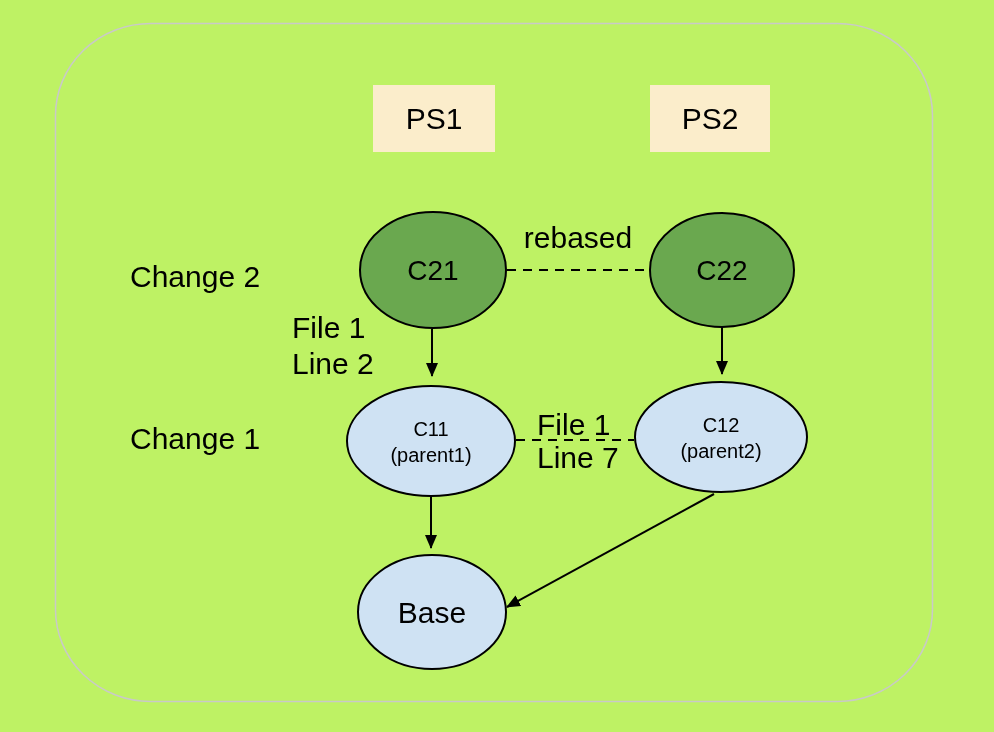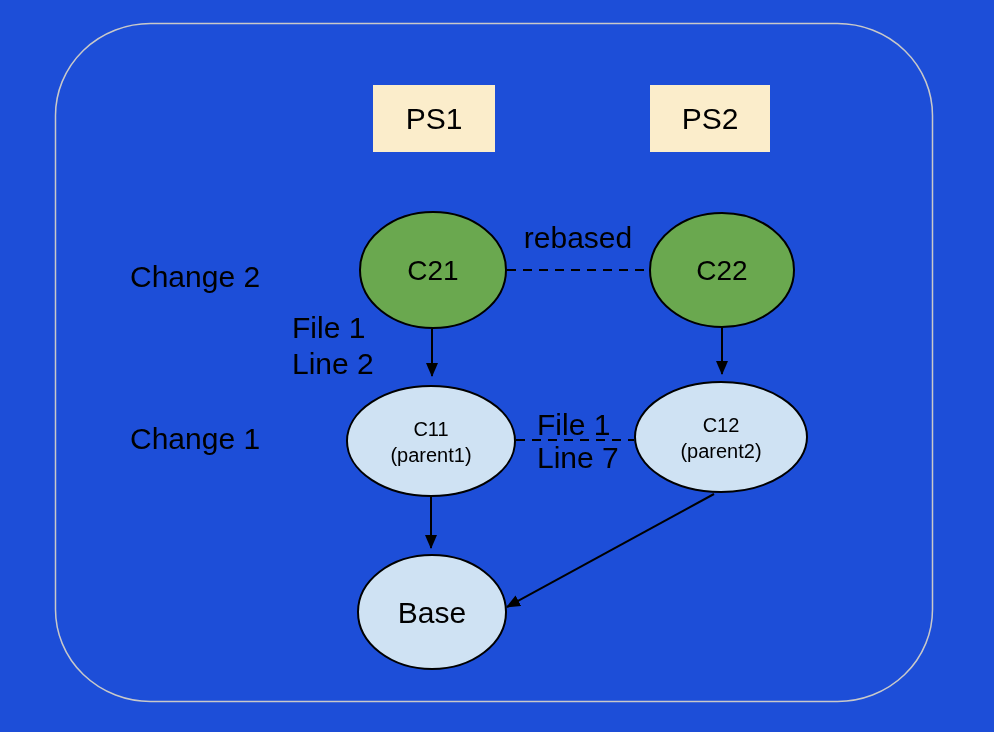--- a/index.html
+++ b/index.html
@@ -4,21 +4,21 @@
 <style>
   html, body {
     margin: 0;
     padding: 0;
     background: #ffffff;
   }
   .canvas {
     position: relative;
     width: 994px;
     height: 732px;
-    background: #1d4ed8;
+    background: #bef264;
     overflow: hidden;
   }
   svg {
     display: block;
   }
   svg text {
     font-family: "Liberation Sans", sans-serif;
     fill: #000000;
   }
   .t30 { font-size: 30px; }

